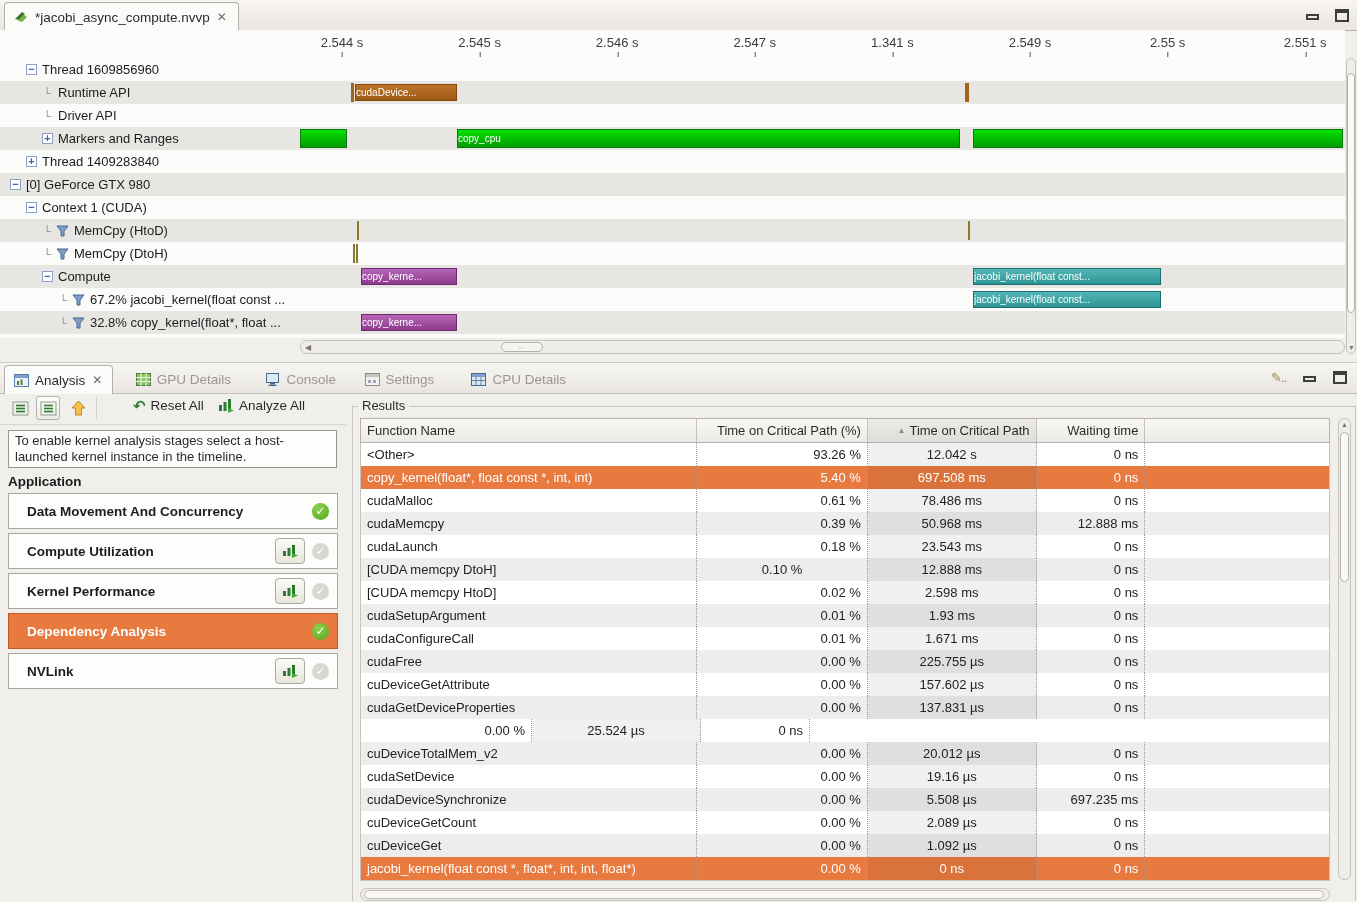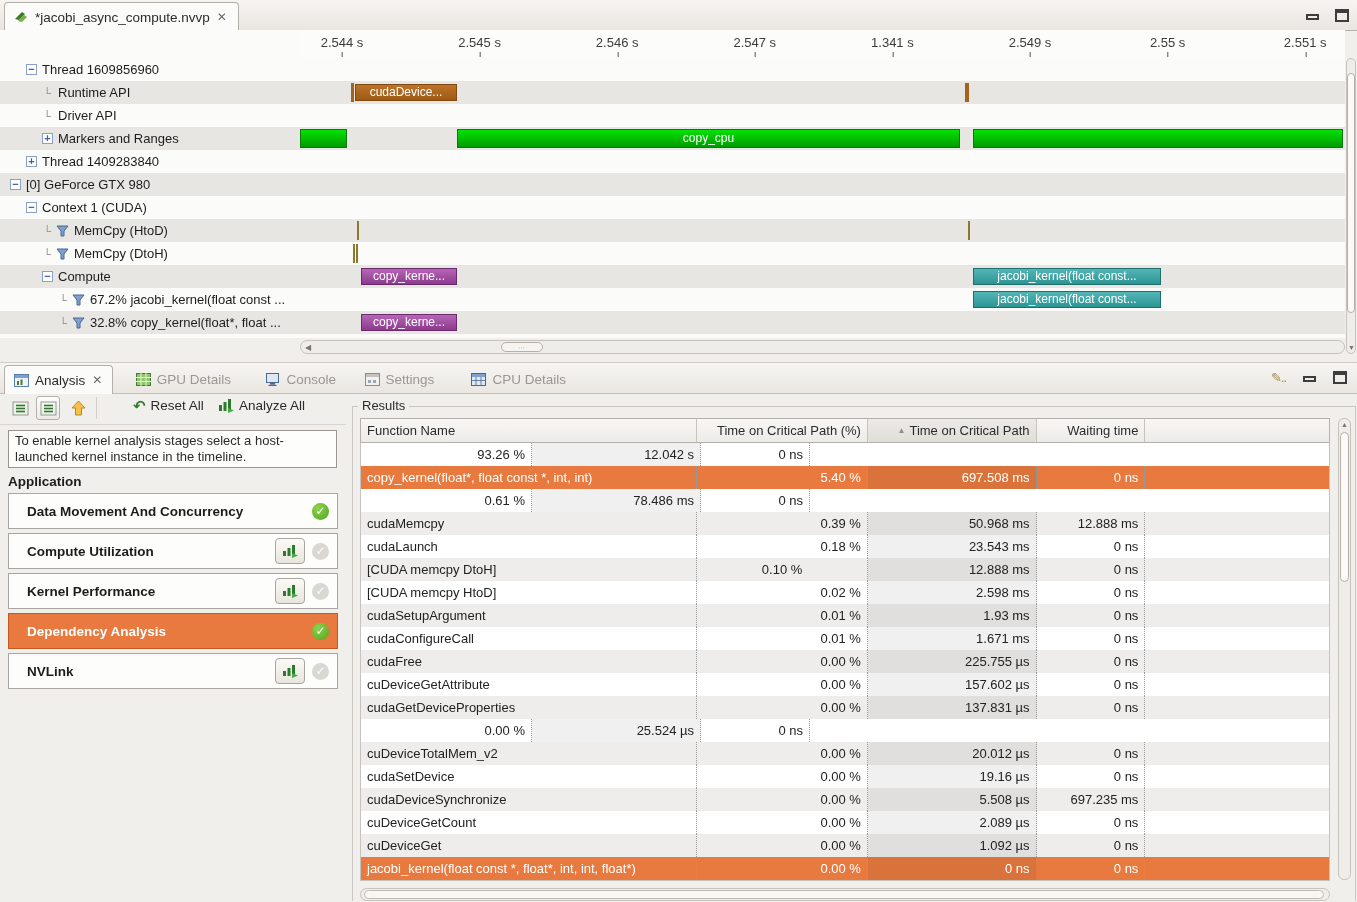--- a/index.html
+++ b/index.html
@@ -32,21 +32,21 @@
   .tree-row.shaded{background:#e7e6e3;}
   .tree-row .lbl{margin-left:5px;color:#1c1c1c;}
   .expander{width:11px;height:11px;box-sizing:border-box;border:1px solid #8aa0c6;background:#fff;
     color:#3c62a8;font-size:11px;line-height:8px;text-align:center;font-weight:bold;flex:0 0 11px;}
   .leafmark{color:#8a8a8a;font-size:11px;flex:0 0 11px;text-align:center;}
   .funnel{flex:0 0 13px;height:12px;margin-left:3px;}
   .tl-canvas{position:absolute;left:300px;top:58px;width:1045px;height:280px;background:#fbfbfa;overflow:hidden;}
   .tl-row{height:23px;position:relative;}
   .tl-row.shaded{background:#e7e6e3;}
   .bar{position:absolute;top:3px;height:17px;box-sizing:border-box;border:1px solid rgba(0,0,0,.38);
-    color:#fff;font-size:12px;line-height:15px;text-align:center;white-space:nowrap;overflow:hidden;cursor:pointer;}
+    color:#fff;font-size:10px;line-height:15px;white-space:nowrap;overflow:hidden;cursor:pointer;}
   .bar.runtime{background:linear-gradient(#bd7228,#9e5a15);border-color:#82490f;}
   .bar.purple{background:linear-gradient(#b765b7,#8c3b8c);border-color:#6d296d;}
   .bar.teal{background:linear-gradient(#53b6b6,#2d9494);border-color:#1f6f6f;}
   .bar.marker{top:2px;height:19px;line-height:17px;background:linear-gradient(#04e204,#009c00);border-color:#0a7a0a;}
   .tick{position:absolute;top:2px;height:19px;cursor:pointer;}
   .tick.runtime{background:#a5621b;}
   .tick.memcpy{background:#8a7a30;}
   
   .tl-vscroll{position:absolute;left:1346px;top:58px;width:10px;height:296px;background:#efede9;border:1px solid #c6c2bc;border-radius:5px;box-sizing:border-box;}
   .tl-vthumb{position:absolute;left:0px;top:14px;width:8px;height:240px;background:#fbfaf8;border:1px solid #b5b1aa;border-radius:5px;box-sizing:border-box;}
@@ -94,21 +94,21 @@
   .th:last-child{border-right:none;}
   .th.sorted{background:linear-gradient(#eceae7,#e0ded9);}
   .th.num{justify-content:flex-end;}
   .sort-glyph{font-size:8px;color:#8f8b86;margin-right:4px;}
   .trow{display:flex;height:23px;line-height:23px;background:#fff;}
   .trow.alt{background:#eeedeb;}
   .trow.selected{background:#e87a40;color:#fff;}
   .td{box-sizing:border-box;border-right:1px dotted #9a9a9a;padding:0 6px;overflow:hidden;white-space:nowrap;font-size:13px;}
   .td:last-child{border-right:none;}
   .td.num{text-align:right;}
-  .td.sortcol{background:rgba(0,0,0,0.06);}
+  .td.sortcol{background:rgba(0,0,0,0.06);text-align:center;}
   .tbody{border:1px solid #c6c2bc;border-top:none;}
   
   .res-vscroll{position:absolute;left:1338px;top:418px;width:13px;height:462px;background:#efede9;border:1px solid #c6c2bc;border-radius:6px;box-sizing:border-box;}
   .res-varrow{position:absolute;left:2px;top:2px;font-size:7px;color:#7a756e;}
   .res-vthumb{position:absolute;left:1px;top:13px;width:9px;height:150px;background:#fbfaf8;border:1px solid #b5b1aa;border-radius:5px;box-sizing:border-box;}
   .res-hscroll{position:absolute;left:360px;top:888px;width:970px;height:13px;background:#efede9;border:1px solid #c6c2bc;border-radius:7px;box-sizing:border-box;}
   .res-hthumb{position:absolute;left:3px;top:1px;width:960px;height:9px;background:#f8f7f4;border:1px solid #c0bcb5;border-radius:6px;box-sizing:border-box;}
   svg{display:block;}
 </style>
 </head>
@@ -434,33 +434,35 @@
       </div>
       <div class="th num" style="width: 109px;">
         <span>Waiting time</span>
       </div>
       <div class="th" style="width: 184px;">
         <span></span>
       </div>
     </div>
     <div class="tbody">
       <div class="trow">
+        <div class="td" style="width: 337px;">&lt;Other&gt;</div>
         <div class="td num" style="width: 171px;">93.26 %</div>
         <div class="td num sortcol" style="width: 169px;">12.042 s</div>
         <div class="td num" style="width: 109px;">0 ns</div>
         <div class="td" style="width: 184px;"></div>
       </div>
       <div class="trow alt selected">
         <div class="td" style="width: 337px;">copy_kernel(float*, float const *, int, int)</div>
         <div class="td num" style="width: 171px;">5.40 %</div>
         <div class="td num sortcol" style="width: 169px;">697.508 ms</div>
         <div class="td num" style="width: 109px;">0 ns</div>
         <div class="td" style="width: 184px;"></div>
       </div>
       <div class="trow">
+        <div class="td" style="width: 337px;">cudaMalloc</div>
         <div class="td num" style="width: 171px;">0.61 %</div>
         <div class="td num sortcol" style="width: 169px;">78.486 ms</div>
         <div class="td num" style="width: 109px;">0 ns</div>
         <div class="td" style="width: 184px;"></div>
       </div>
       <div class="trow alt">
         <div class="td" style="width: 337px;">cudaMemcpy</div>
         <div class="td num" style="width: 171px;">0.39 %</div>
         <div class="td num sortcol" style="width: 169px;">50.968 ms</div>
         <div class="td num" style="width: 109px;">12.888 ms</div>

